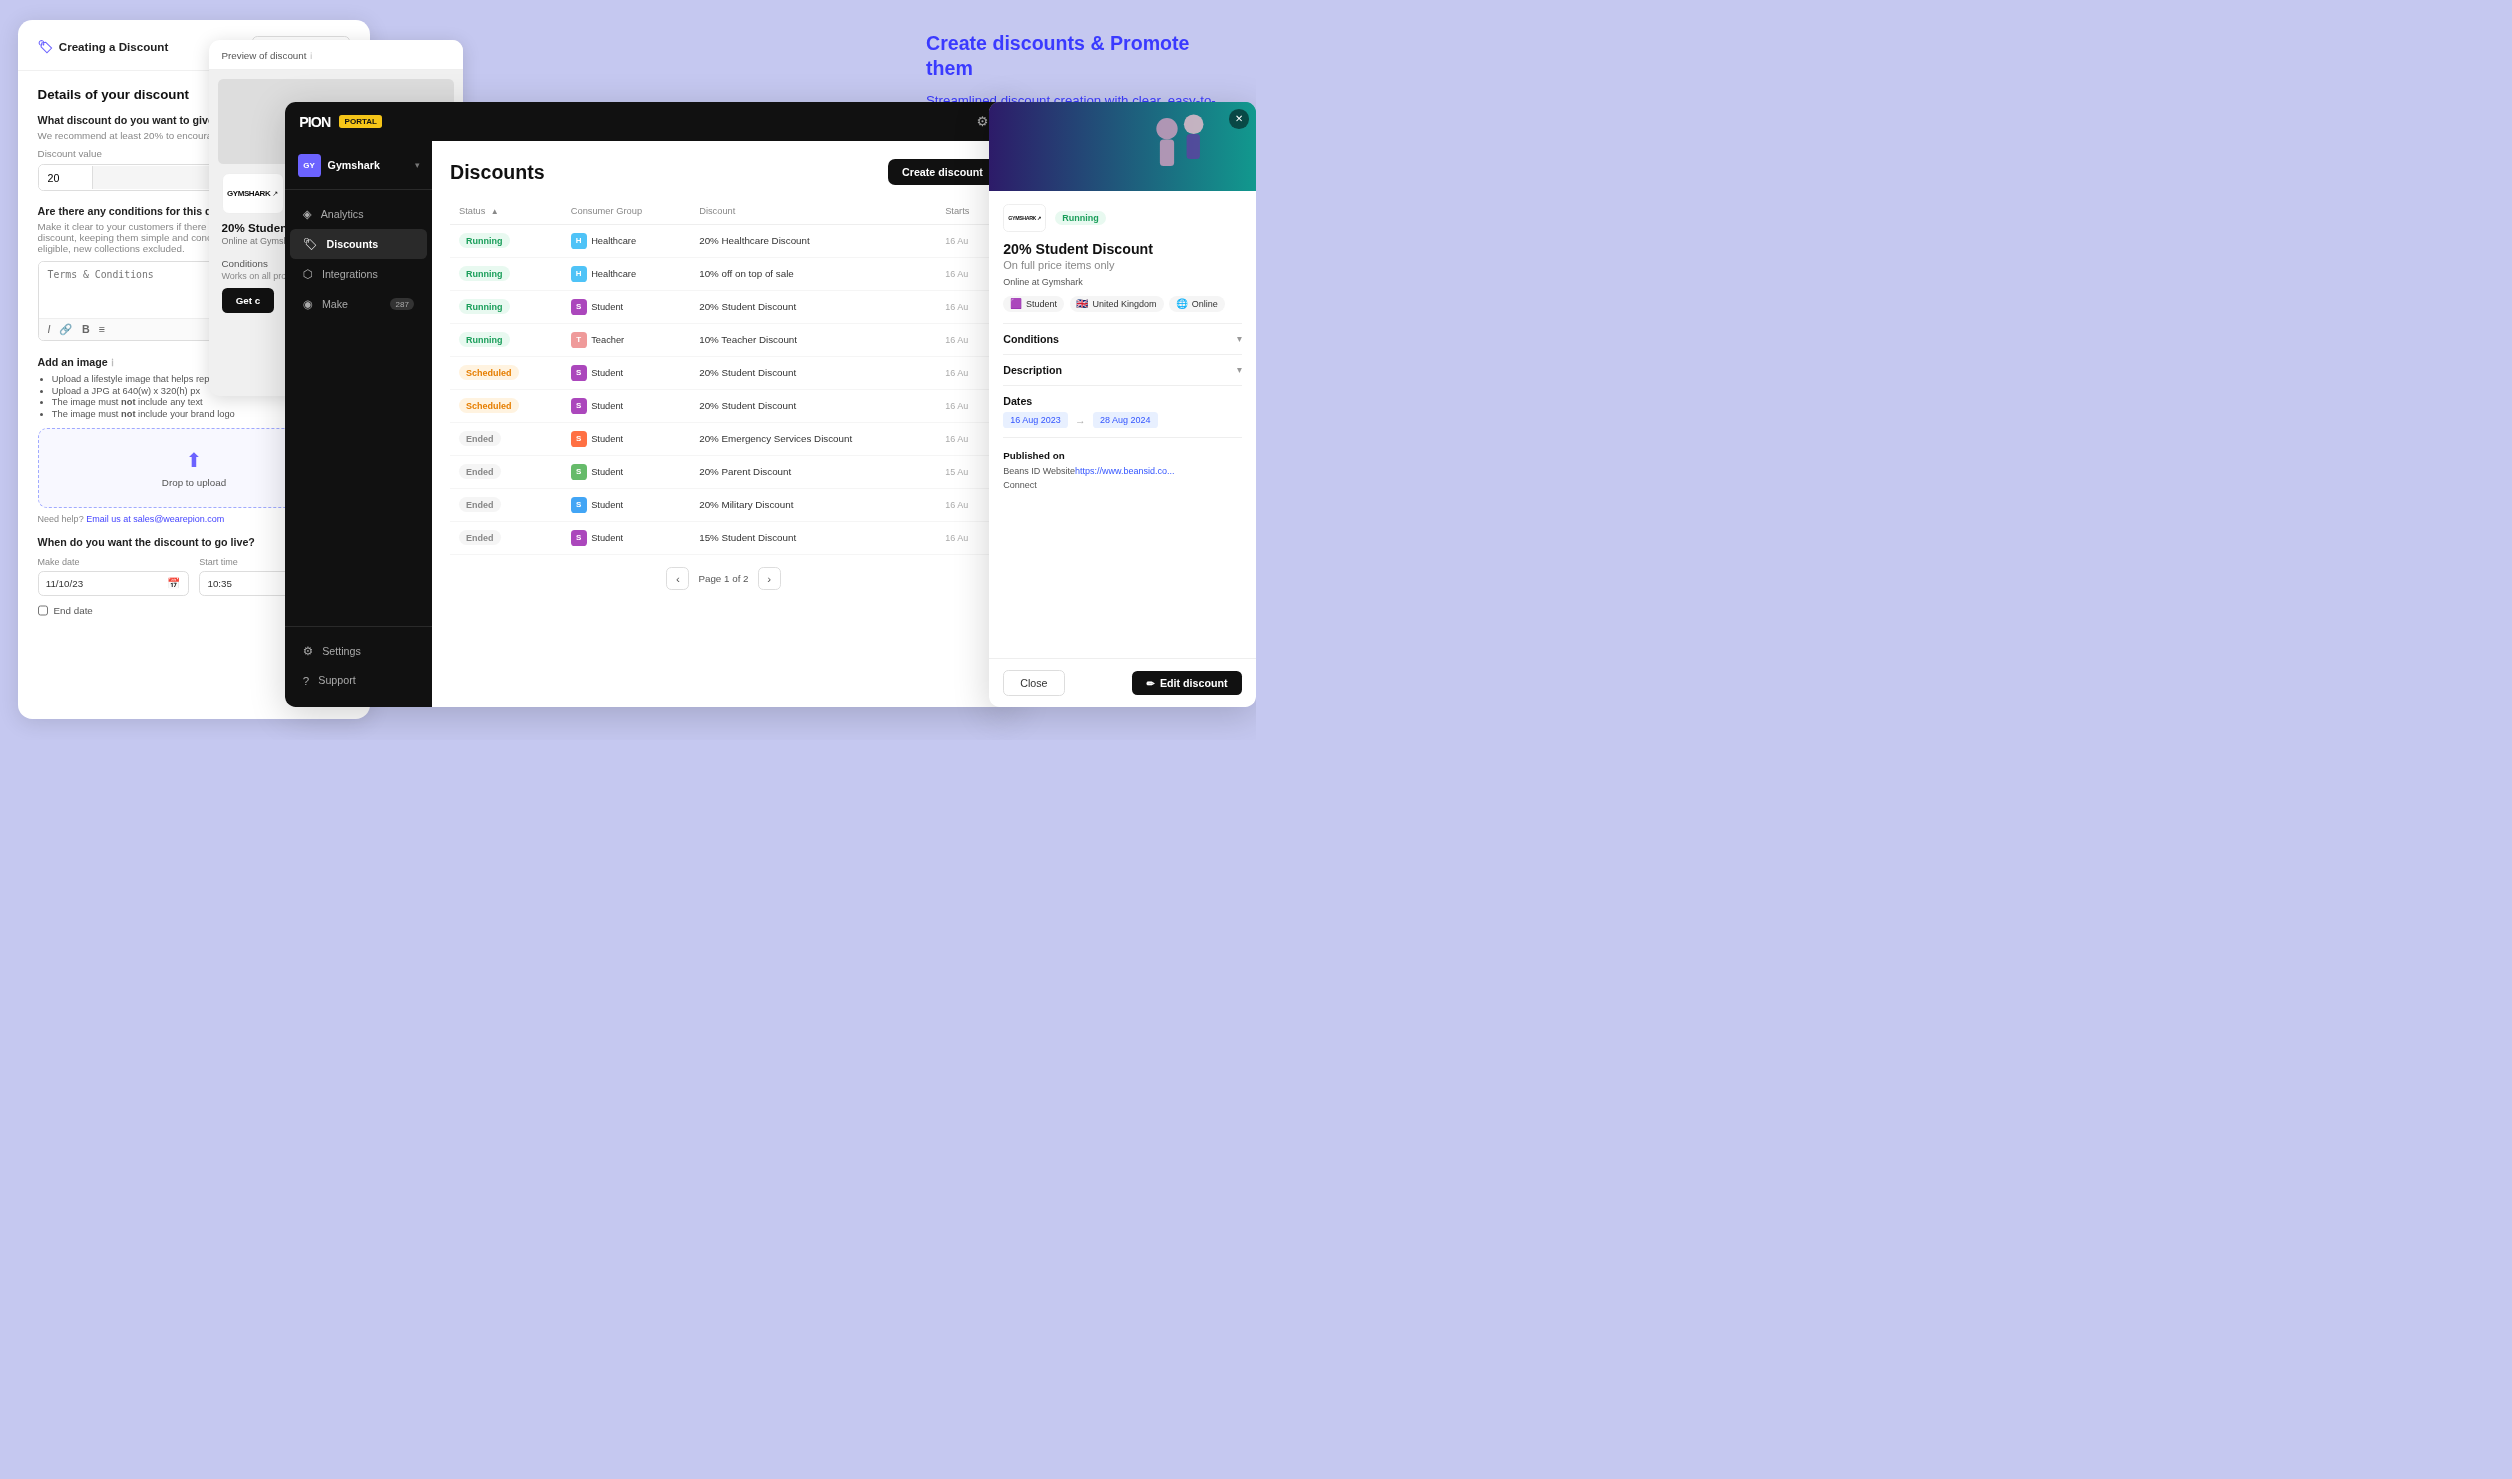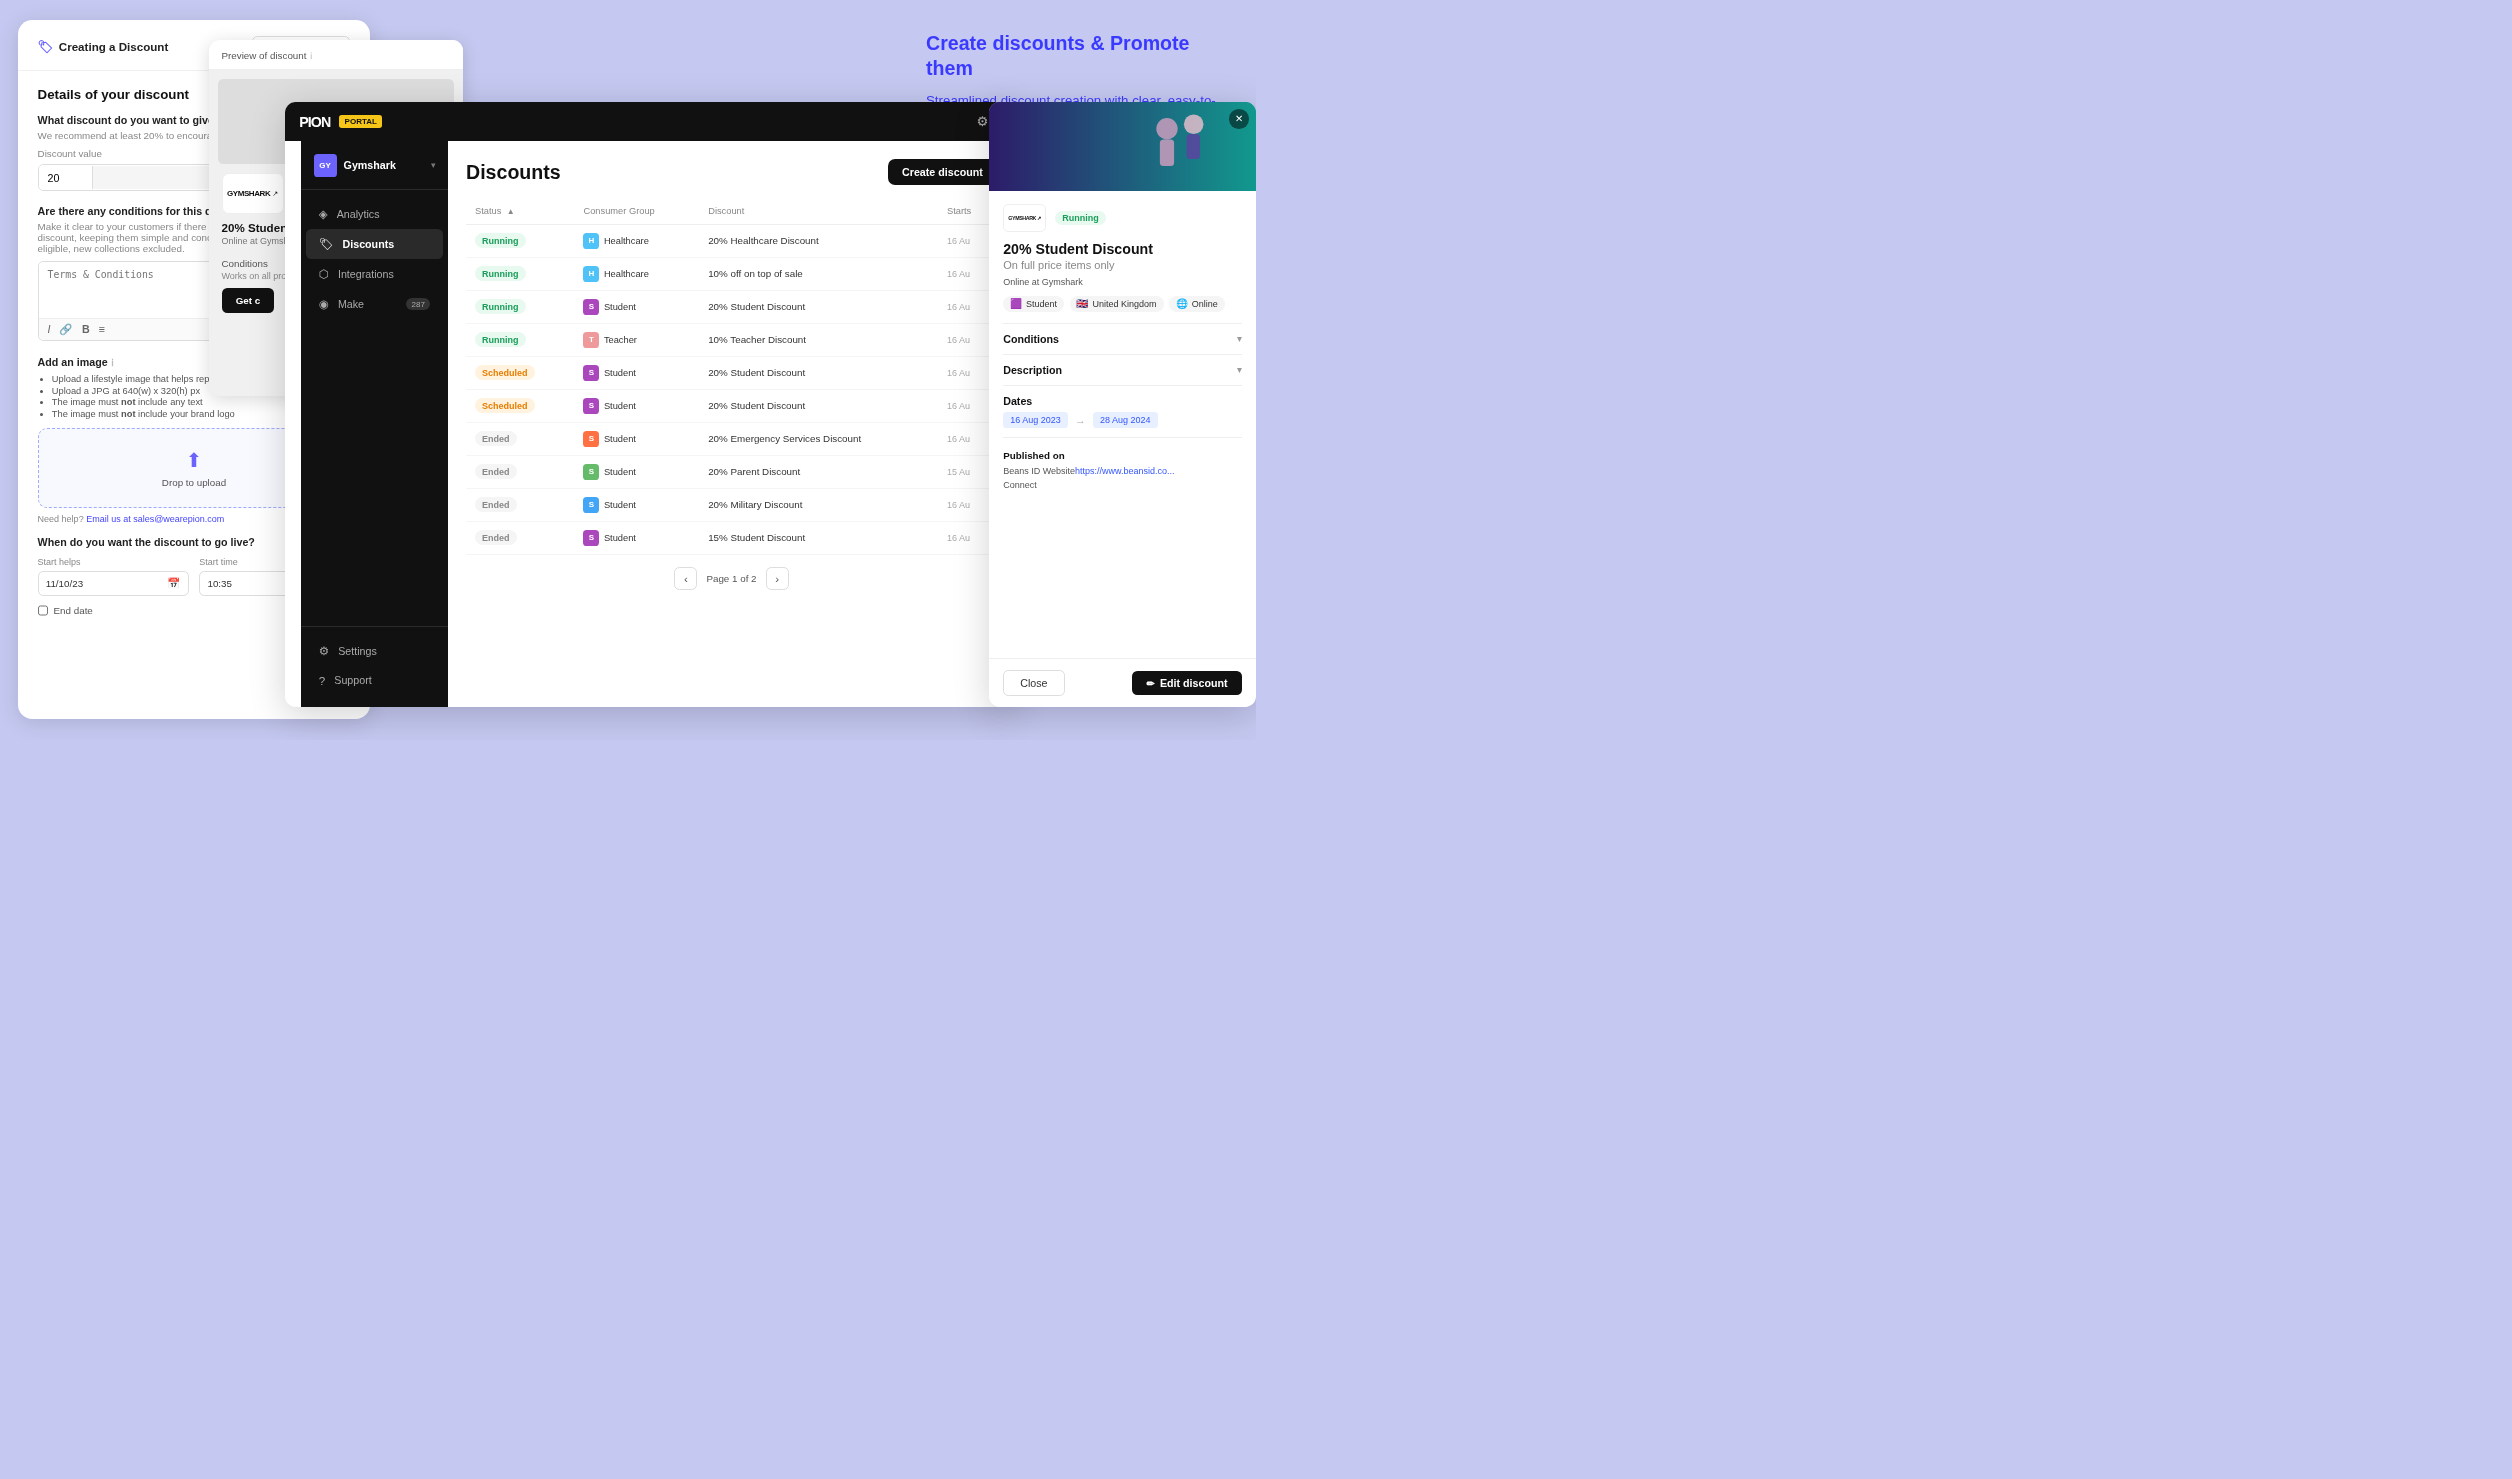--- a/index.html
+++ b/index.html
@@ -474,21 +474,20 @@
     }
     .topbar-chevron {
       color: #aaa;
       font-size: 10.7px;
     }
 
     .app-body {
       display: flex;
       flex: 1;
       overflow: hidden;
-      padding-left: 16px;
     }
 
     
     .sidebar {
       width: 147px;
       background: #111;
       padding: 12.5px 0;
       flex-shrink: 0;
       display: flex;
       flex-direction: column;
@@ -951,21 +950,21 @@
       <div class="need-help">
         <span>Need help?</span>
         <a href="#">Email us at sales@wearepion.com</a>
       </div>
     </div>
 
     <div class="go-live-section">
       <div class="go-live-title">When do you want the discount to go live?</div>
       <div class="date-row">
         <div class="date-field">
-          <div class="date-field-label">Start helps</div>
+          <div class="date-field-label">Make date</div>
           <div class="date-input-wrap">
             <input type="text" value="11/10/23" style="border: none; font-size: 9.8px; outline: none; width: 100%;">
             <span class="cal-icon">📅</span>
           </div>
         </div>
         <div class="date-field">
           <div class="date-field-label">Start time</div>
           <div class="date-input-wrap">
             <input type="text" value="10:35" style="border: none; font-size: 9.8px; outline: none; width: 100%;">
             <span class="cal-icon">⏰</span>

